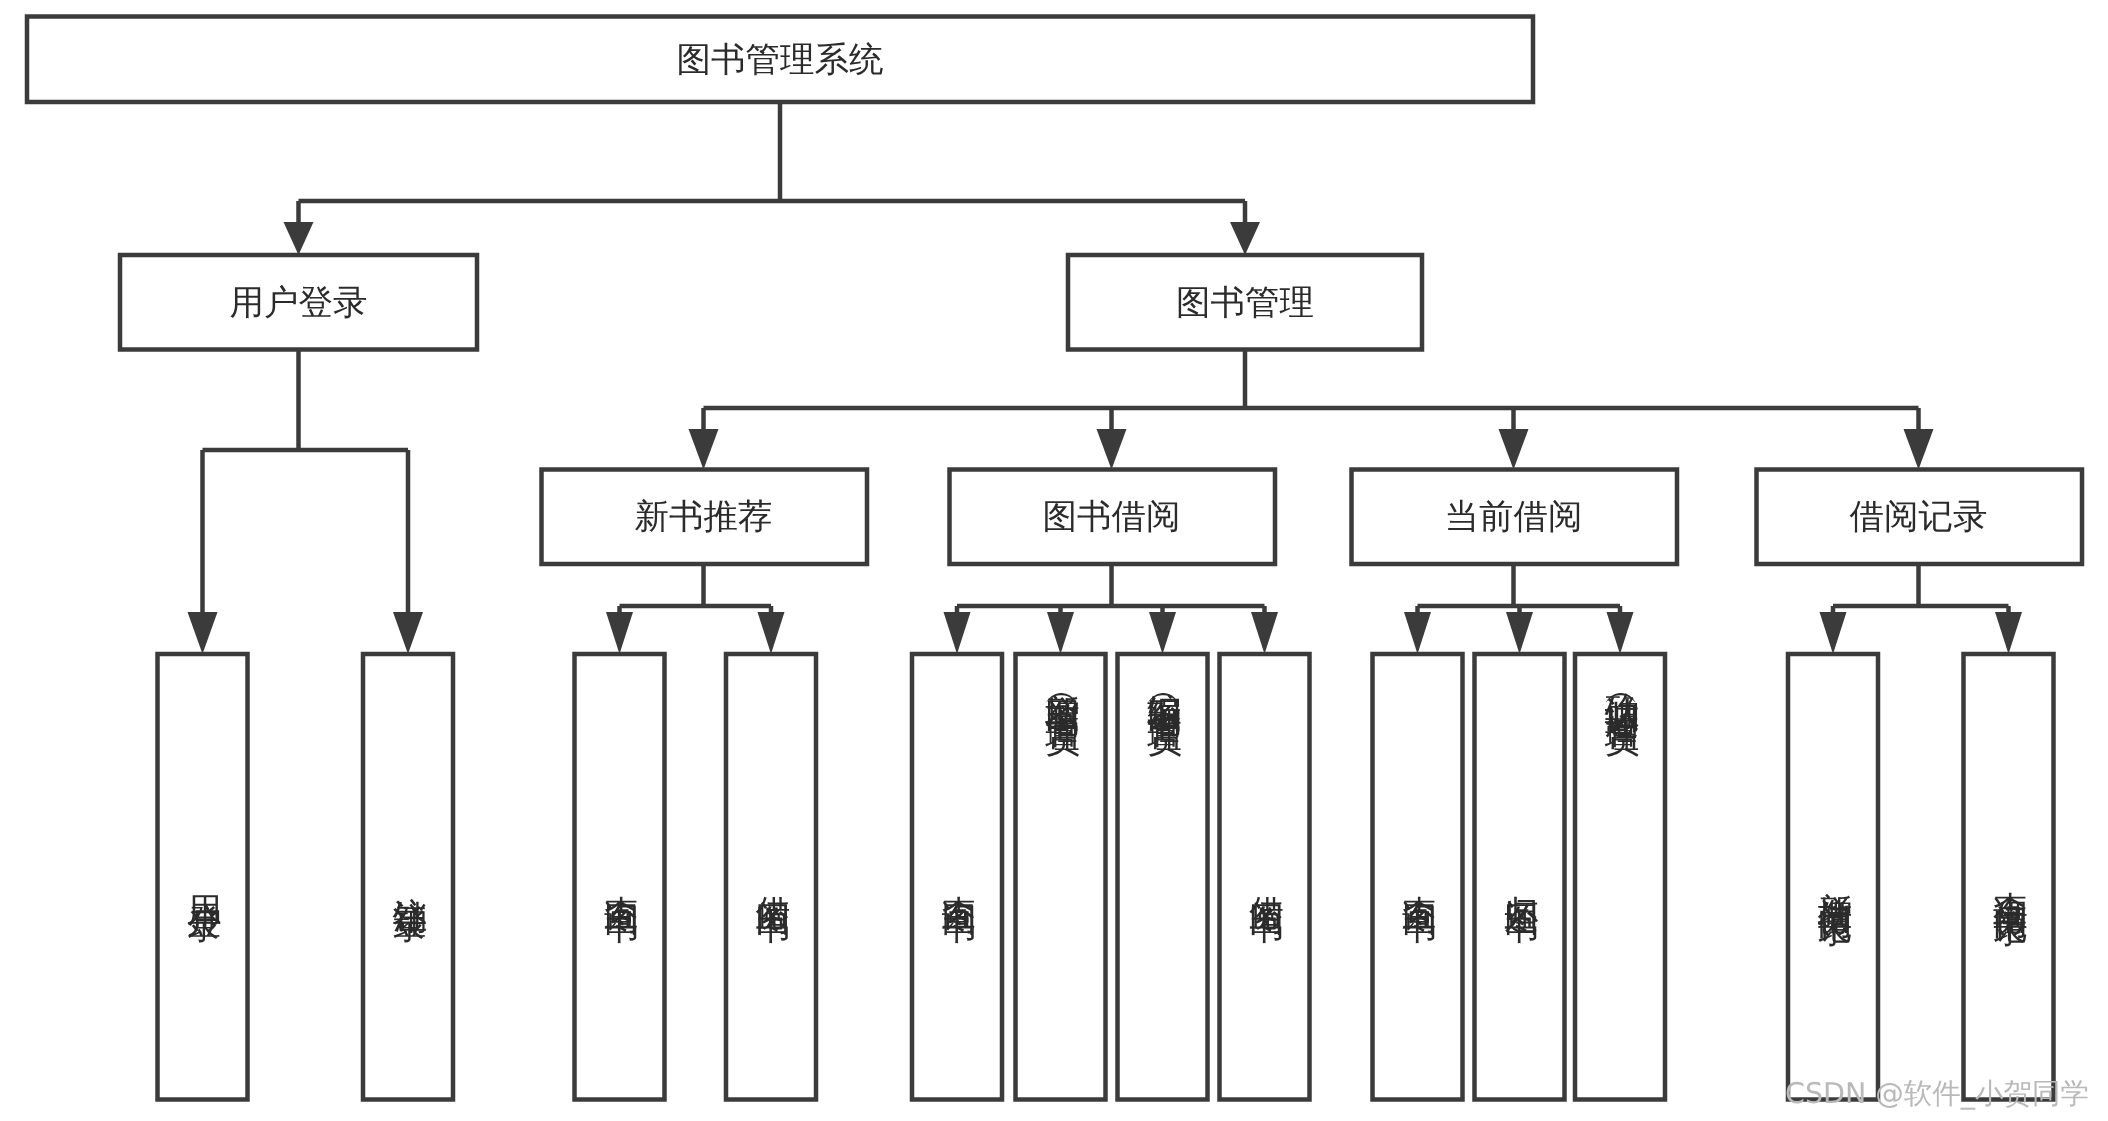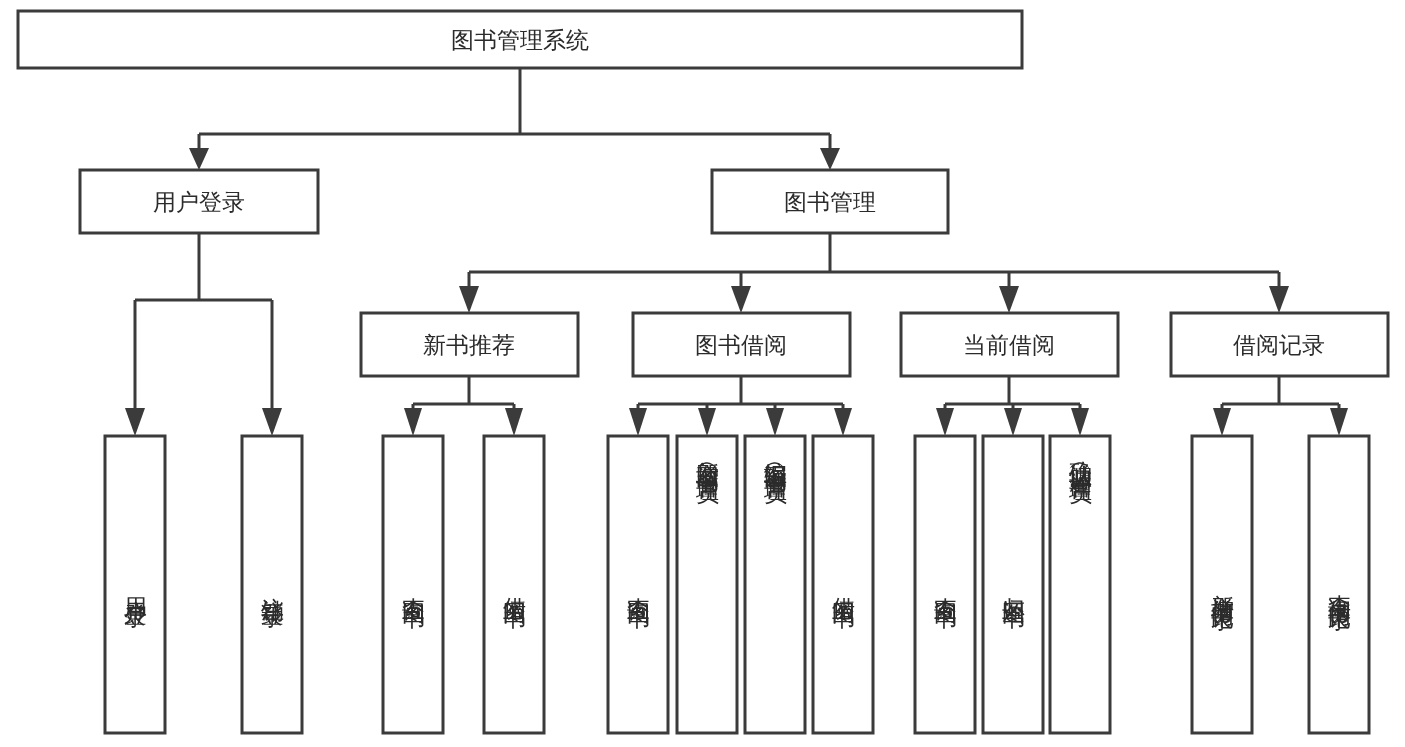--- a/index.html
+++ b/index.html
@@ -253,14 +253,15 @@
     <span class="vlabel">确认归还（管理员）</span>
   </div>
 
   <div class="vlabel-wrap" style="left:1192px; top:436px; width:60px; height:297px; align-items:center;">
     <span class="vlabel">新增借阅记录</span>
   </div>
   <div class="vlabel-wrap" style="left:1309px; top:436px; width:60px; height:297px; align-items:center;">
     <span class="vlabel">查询借阅记录</span>
   </div>
 
+  <div class="watermark" style="left:1190px; top:716px;">CSDN @软件_小贺同学</div>
 
 </div>
 
 </body></html>

